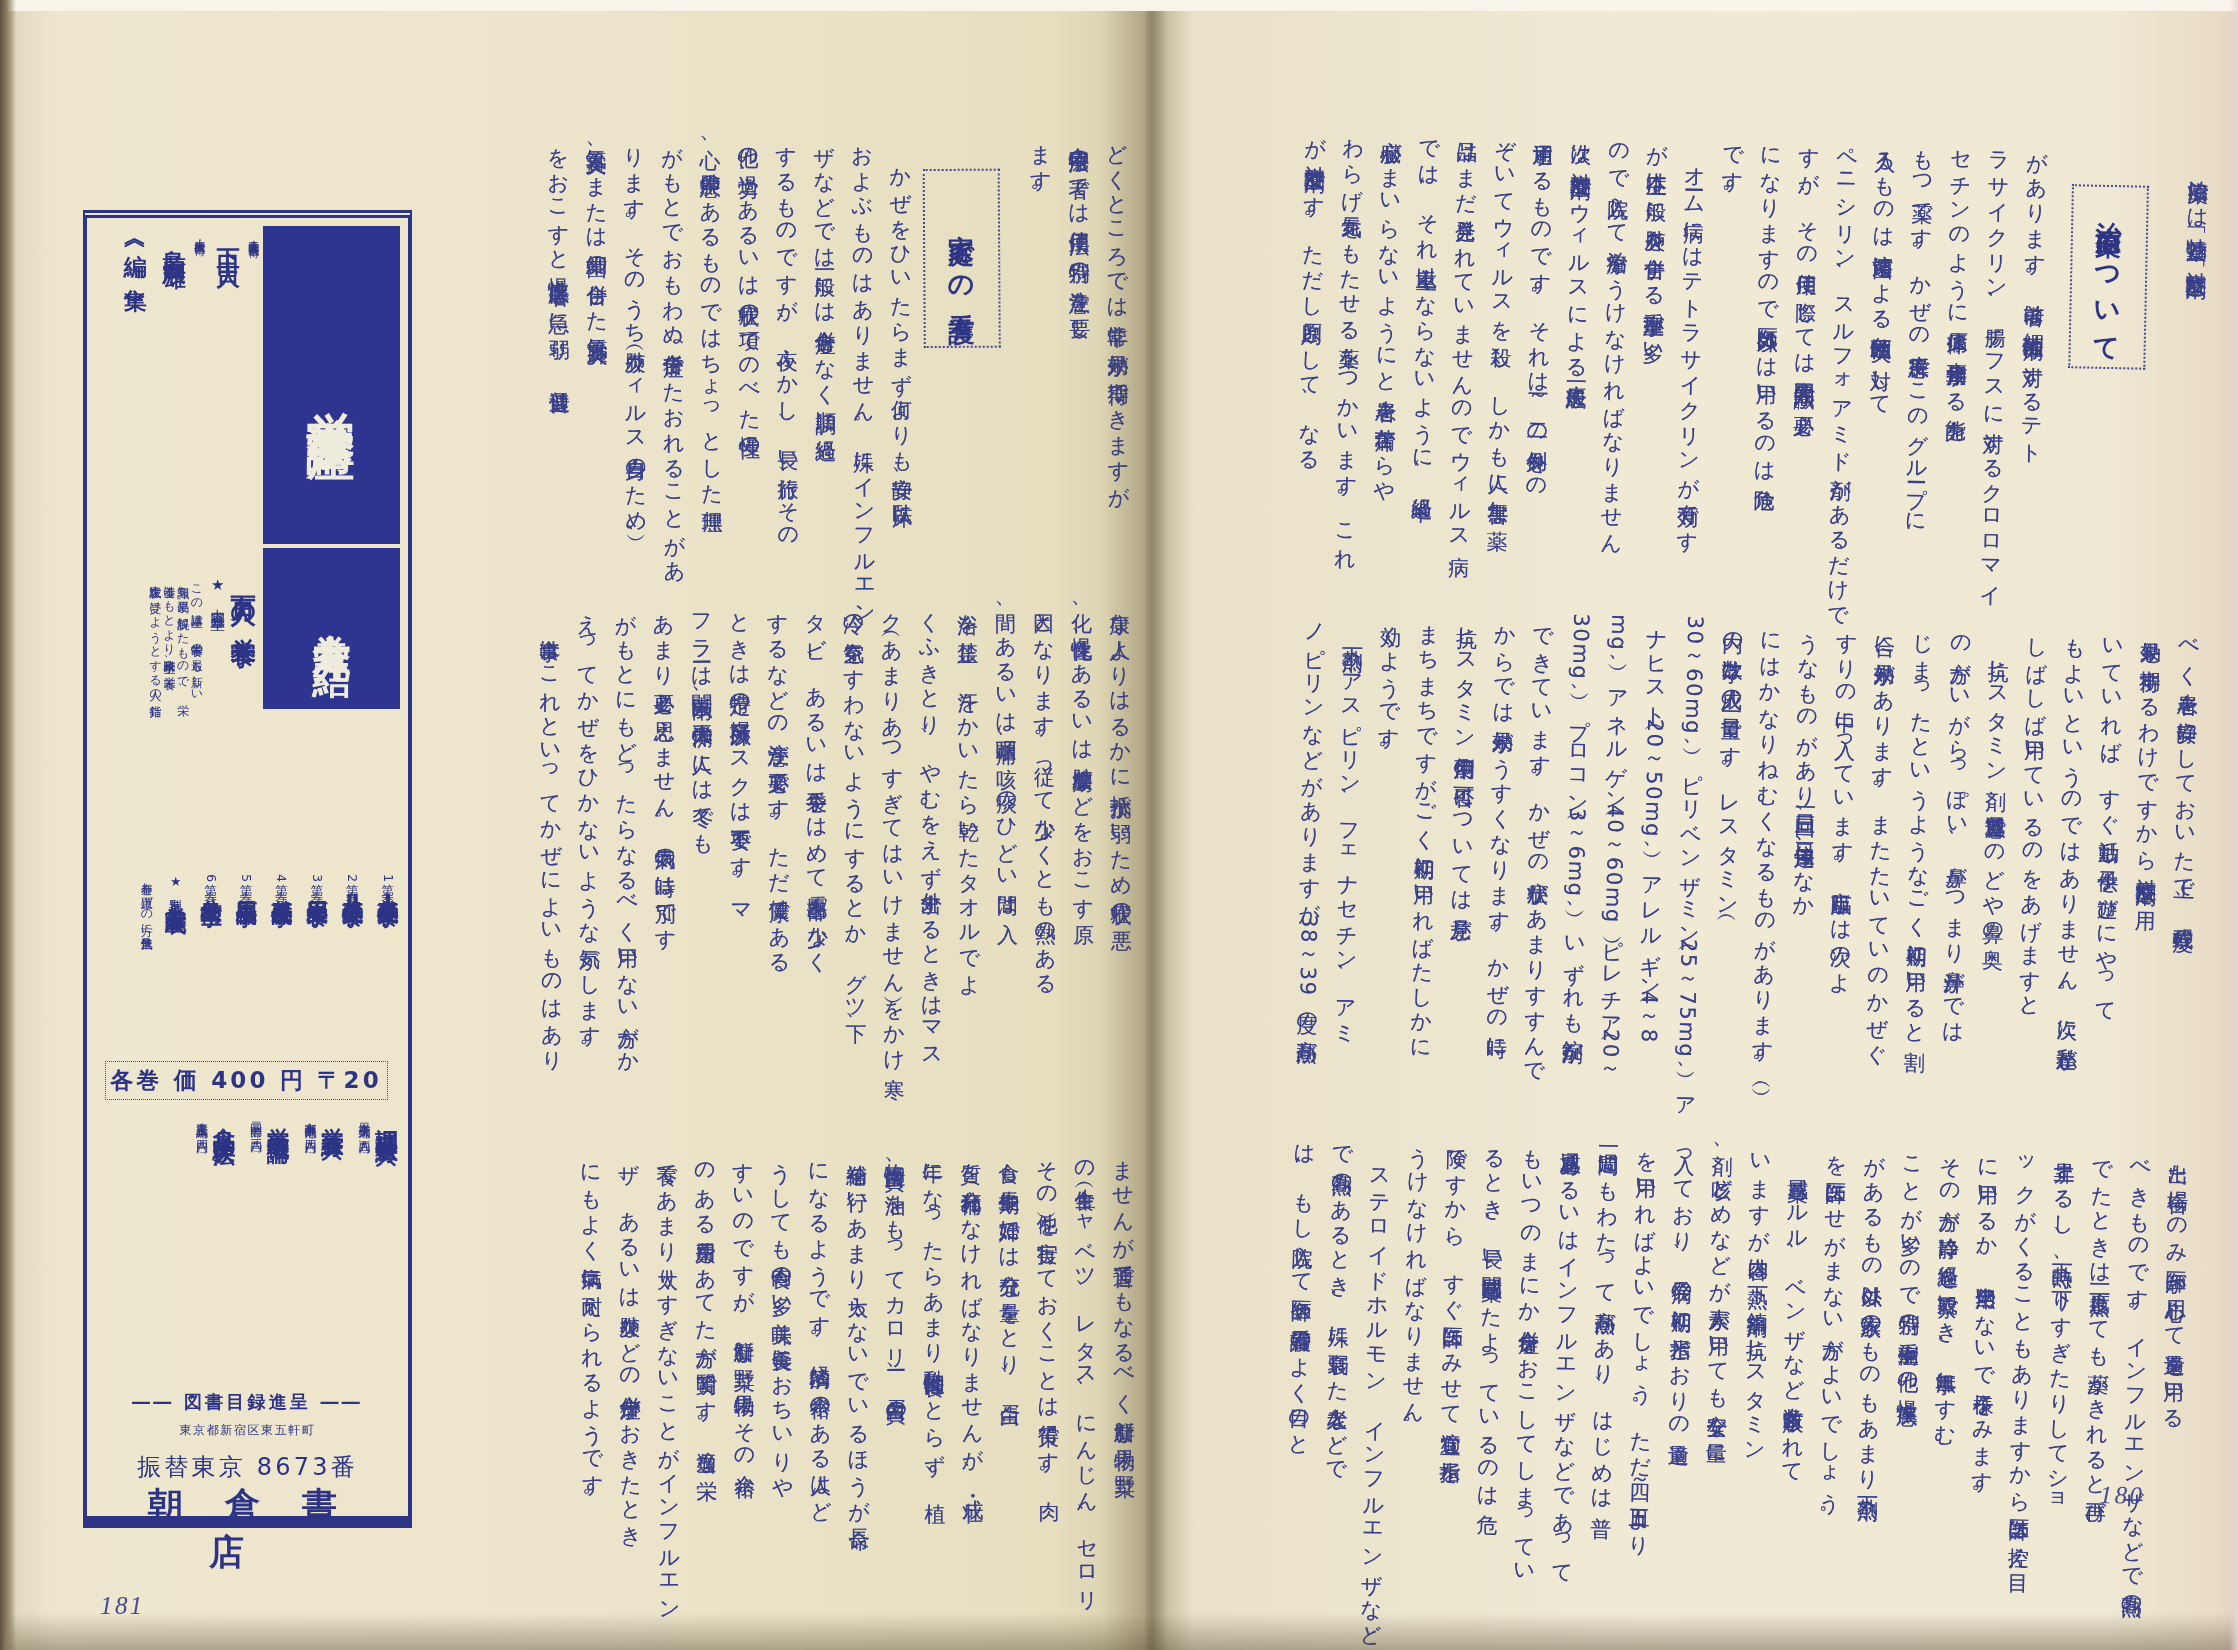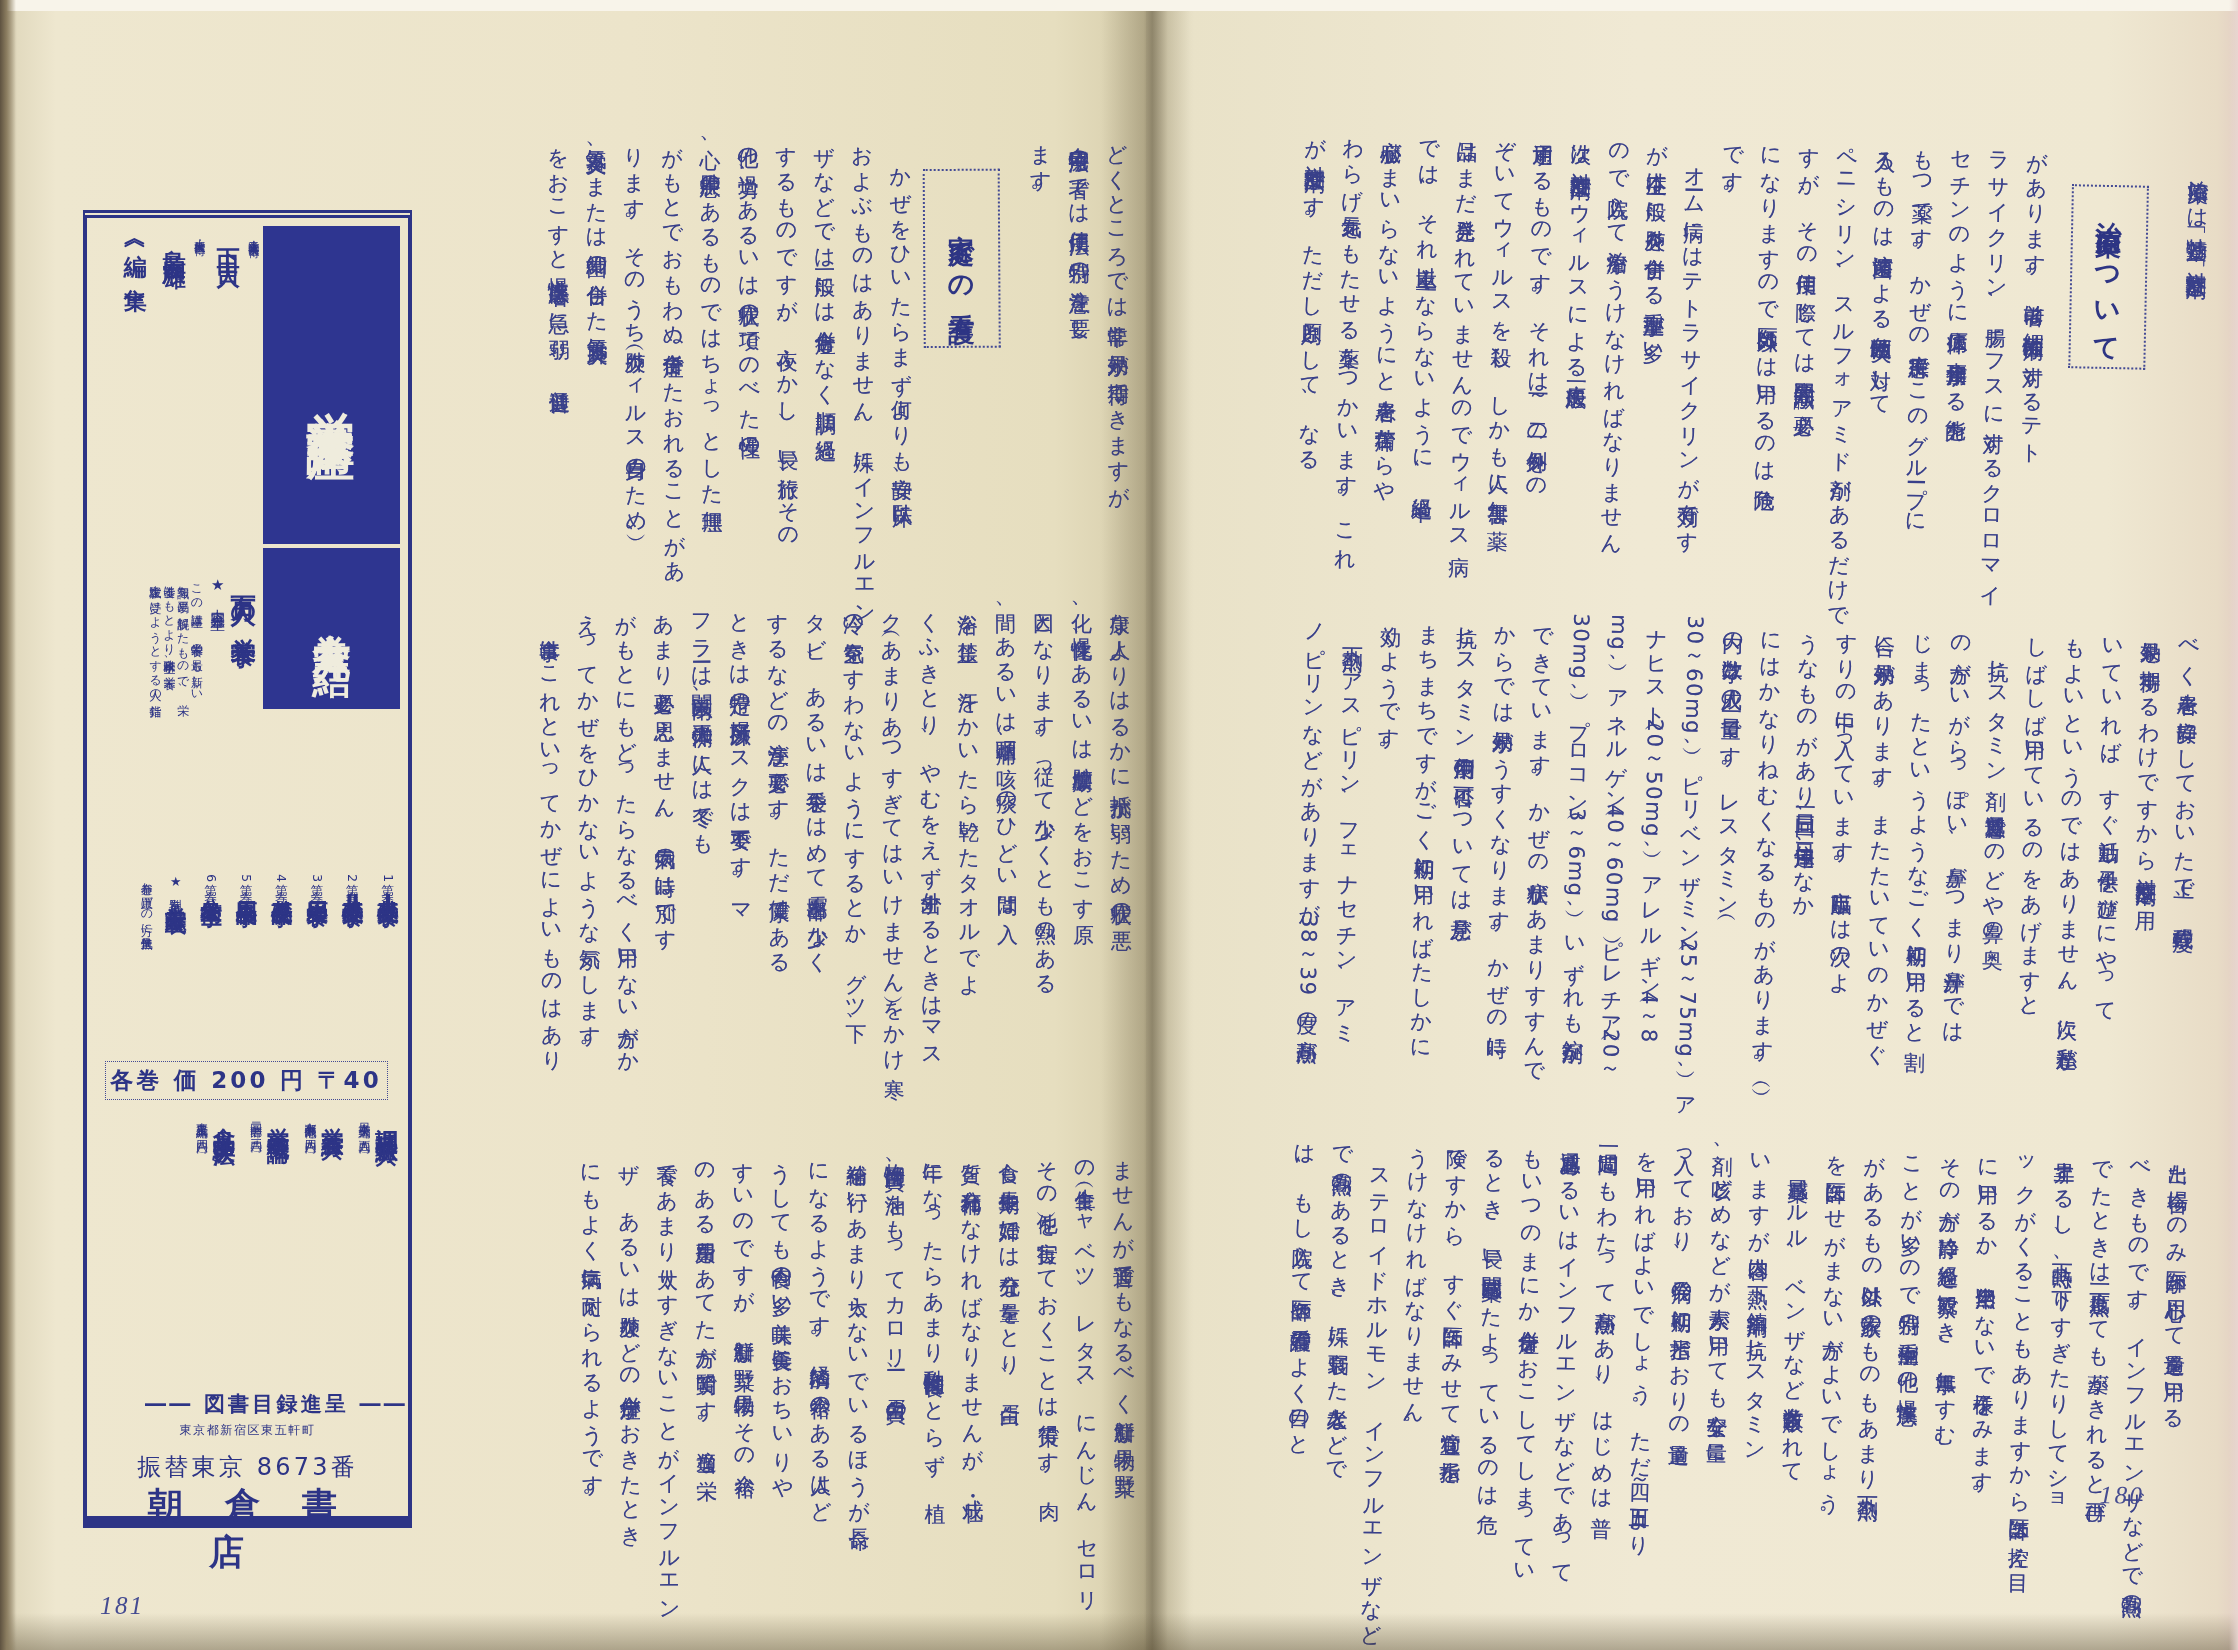--- a/index.html
+++ b/index.html
@@ -97,21 +97,21 @@
     position:absolute;left:17.6px;top:843px;width:281px;height:37px;
     border:1.6px dotted #434a94;display:flex;align-items:center;justify-content:center;
     font-size:23px;font-weight:bold;color:#2d3486;letter-spacing:3.2px;
   }
   .ad-books{position:absolute;left:9.6px;top:892px;width:306px;height:263px;writing-mode:vertical-rl;color:#2d3486;}
   .ad-books>div{margin-left:7.2px;}
   .ad-books .f-title{font-size:22.3px;font-weight:bold;letter-spacing:3.2px;}
   .ad-books .f-meta{display:block;font-size:12px;letter-spacing:0.8px;margin-top:3.2px;}
 
   .ad-hline{position:absolute;left:0;width:100%;text-align:center;color:#2d3486;}
-  .ad-catalog{top:1172px;font-size:21px;font-weight:bold;letter-spacing:3.2px;text-align:right;}
+  .ad-catalog{top:1172px;font-size:18px;font-weight:bold;letter-spacing:3.2px;}
   .ad-addr1{top:1204px;font-size:12px;letter-spacing:1.6px;}
   .ad-addr2{top:1233px;font-size:24px;letter-spacing:3.2px;}
   .ad-publisher{top:1264px;font-size:35px;font-weight:bold;letter-spacing:42px;text-indent:32px;}
 
   [data-interactable]{cursor:default;}
 </style>
 </head>
 <body>
 
 <div class="page page-left" data-interactable="false"></div>
@@ -283,21 +283,21 @@
       <div data-interactable="false"><span class="f-no" data-interactable="false">第1巻</span><span class="f-title" data-interactable="false">基礎栄養学Ⅰ</span></div>
       <div data-interactable="false"><span class="f-no" data-interactable="false">第2巻</span><span class="f-title" data-interactable="false">基礎栄養学Ⅱ</span></div>
       <div data-interactable="false"><span class="f-no" data-interactable="false">第3巻</span><span class="f-title" data-interactable="false">応用栄養学</span></div>
       <div data-interactable="false"><span class="f-no" data-interactable="false">第4巻</span><span class="f-title" data-interactable="false">基礎食品学</span></div>
       <div data-interactable="false"><span class="f-no" data-interactable="false">第5巻</span><span class="f-title" data-interactable="false">応用食品学</span></div>
       <div data-interactable="false"><span class="f-no" data-interactable="false">第6巻</span><span class="f-title" data-interactable="false">公衆衛生学</span></div>
       <div data-interactable="false"><span class="f-no" data-interactable="false">★別巻</span><span class="f-title" data-interactable="false">栄養献立表</span><span class="f-note" data-interactable="false">頒価一〇〇円</span></div>
       <div data-interactable="false"><span class="f-small" data-interactable="false">全巻お買上げの方に無代進呈</span></div>
     </div>
 
-  <div class="ad-price" data-interactable="false">各巻 価 200 円 〒40</div>
+  <div class="ad-price" data-interactable="false">各巻 価 400 円 〒20</div>
 
   <div class="ad-books" data-interactable="false">
       <div data-interactable="false"><span class="f-title" data-interactable="false">調理科学綜典</span><span class="f-meta" data-interactable="false">日本女子大編　五八〇円</span></div>
       <div data-interactable="false"><span class="f-title" data-interactable="false">栄養綜典</span><span class="f-meta" data-interactable="false">有本邦太郎他　四八〇円</span></div>
       <div data-interactable="false"><span class="f-title" data-interactable="false">栄養学概論</span><span class="f-meta" data-interactable="false">二国二郎著　三八〇円</span></div>
       <div data-interactable="false"><span class="f-title" data-interactable="false">食品学実験法</span><span class="f-meta" data-interactable="false">東京農工大編　四八〇円</span></div>
     </div>
 
   <div class="ad-hline ad-catalog" data-interactable="false">―― 図書目録進呈 ――</div>
   <div class="ad-hline ad-addr1" data-interactable="false">東京都新宿区東五軒町</div>

